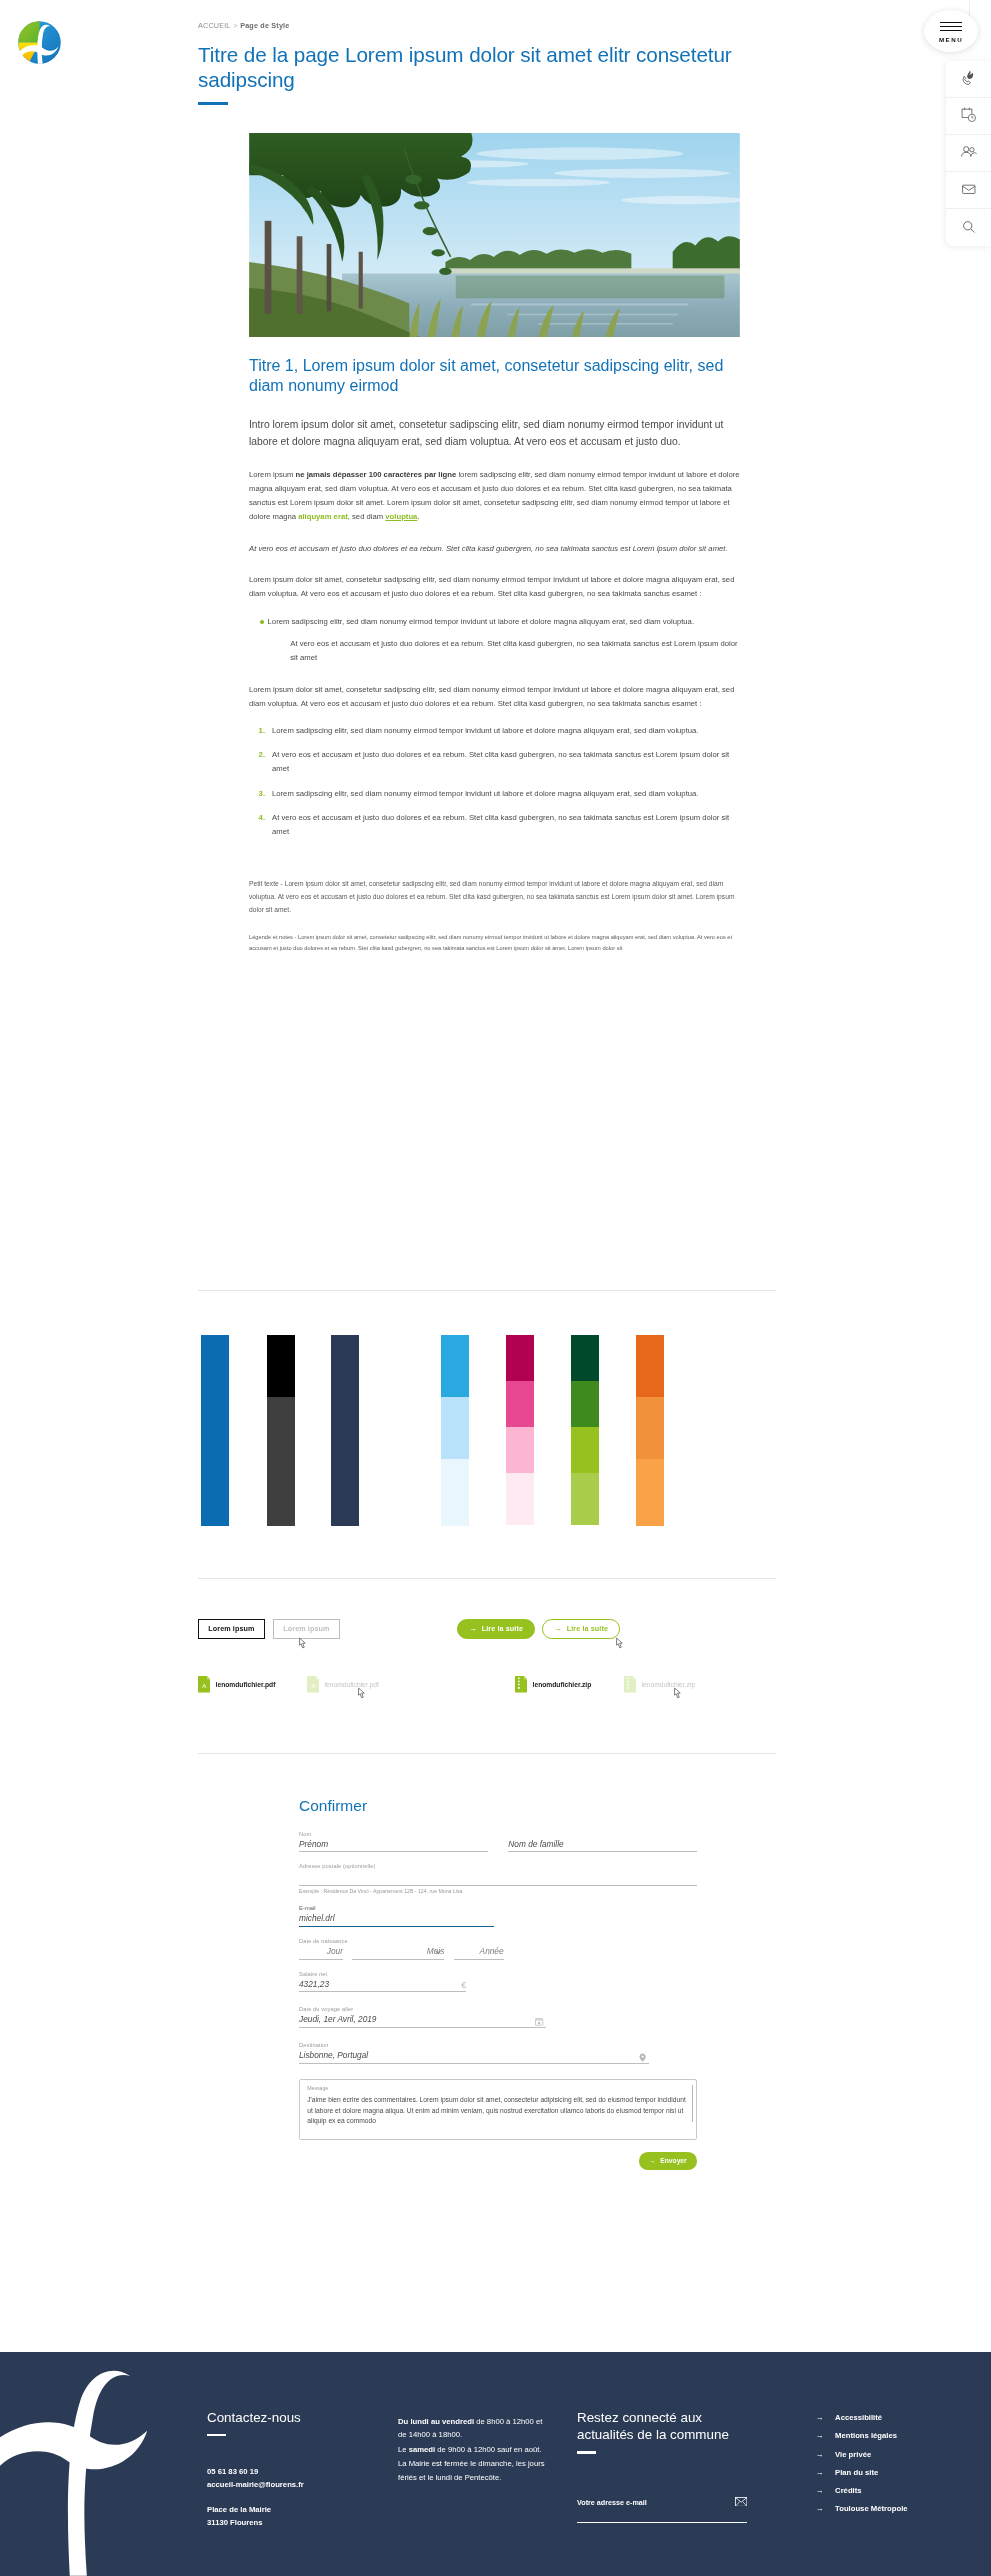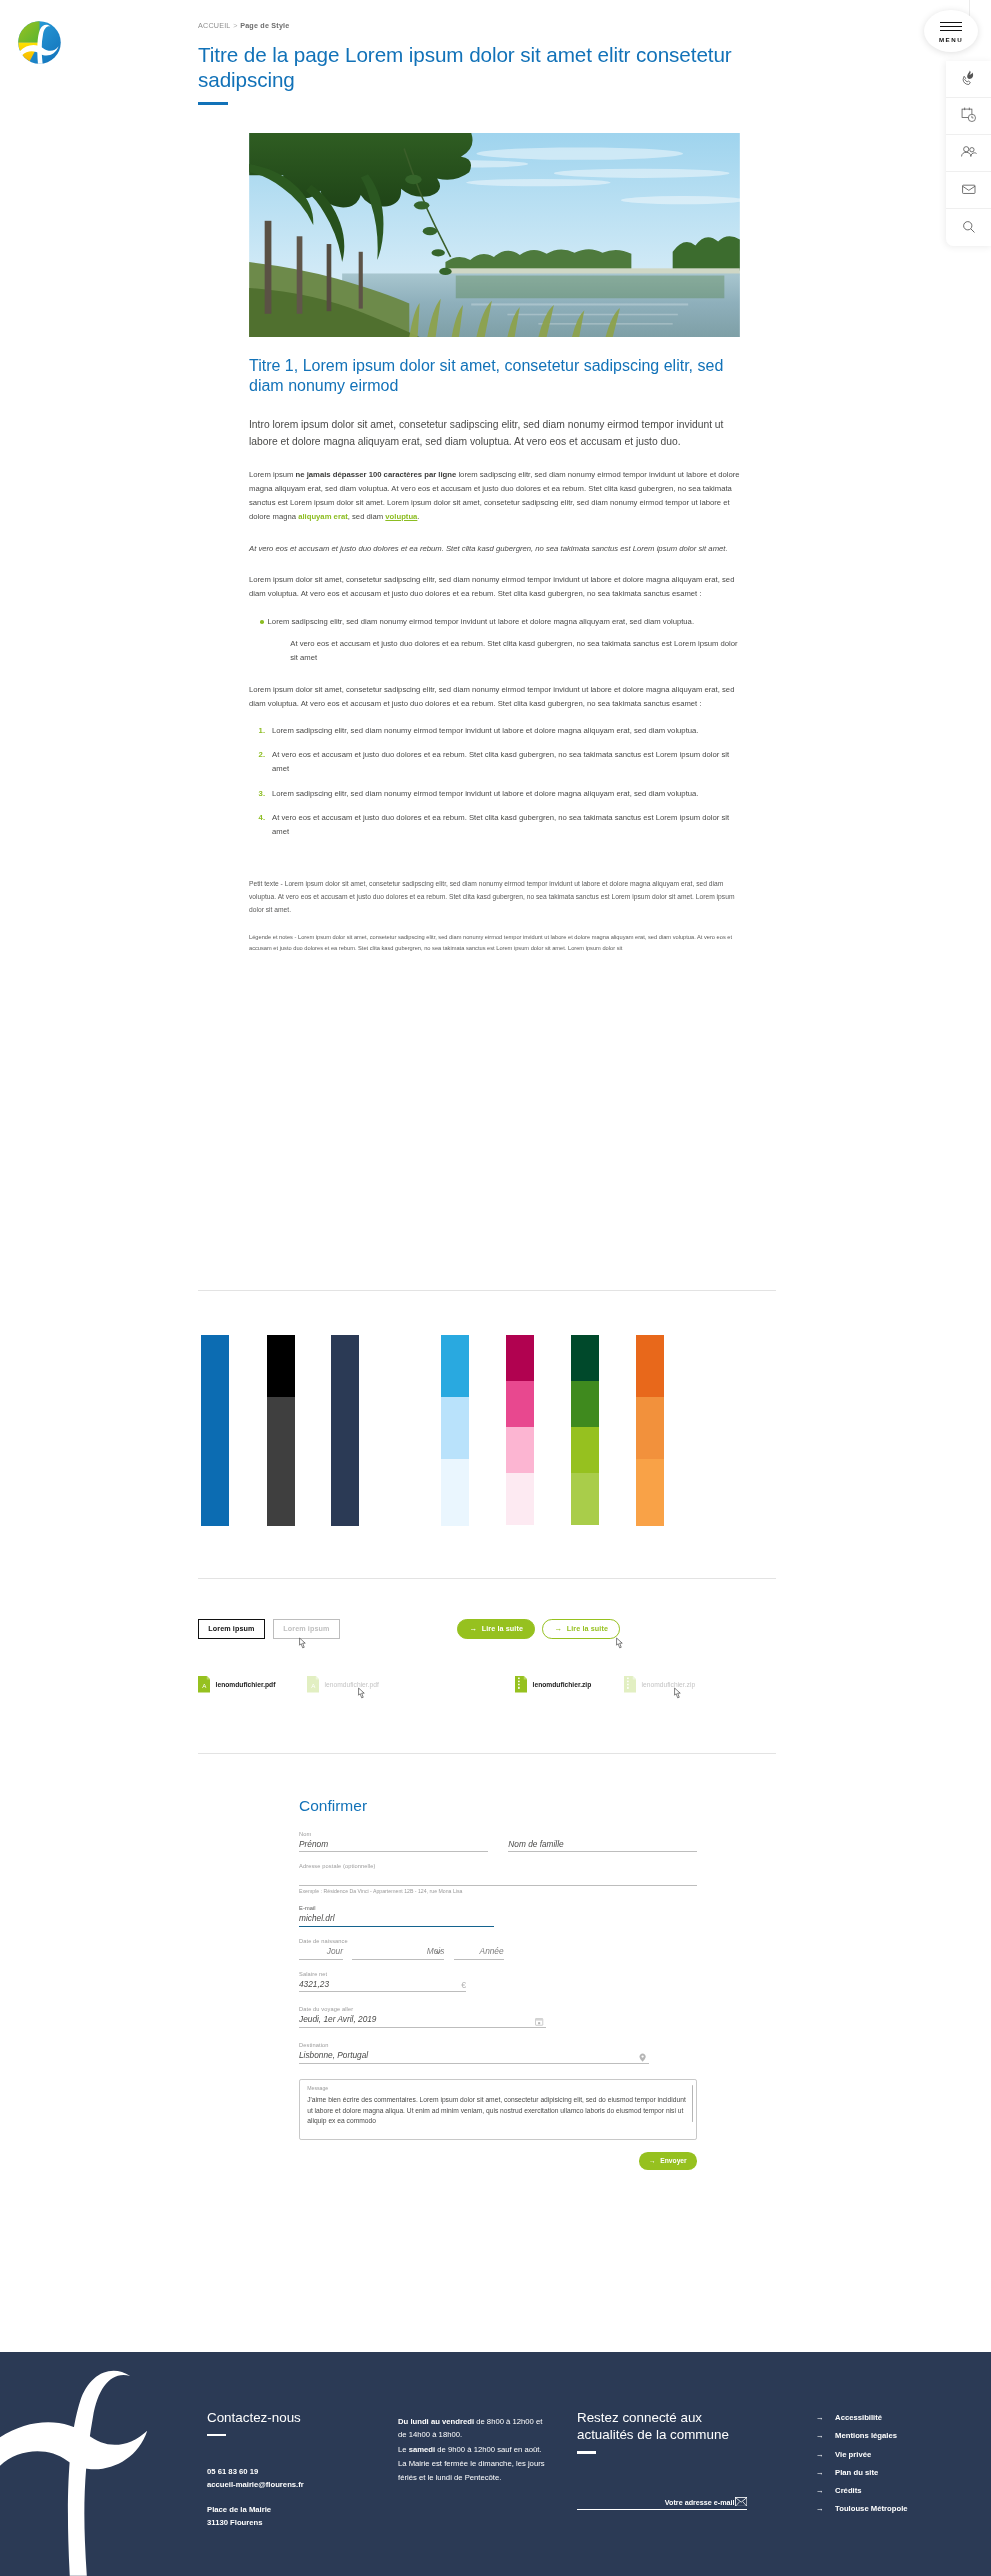--- a/index.html
+++ b/index.html
@@ -149,22 +149,22 @@
   .fc { position:absolute; color:#fff; }
   .fc h3 { margin:0; font-size:13.4px; font-weight:400; line-height:1.3; color:#fff; }
   .fc .frule { margin-top:7.2px; width:18.6px; height:2.6px; background:#fff; }
   .fcontact { left:207px; top:57px; width:155px; }
   .fcontact .lines { margin-top:30px; font-size:7.7px; font-weight:700; line-height:1.6; }
   .fcontact .lines2 { margin-top:13.4px; font-size:7.7px; font-weight:700; line-height:1.6; }
   .fhours { left:398px; top:63px; width:155px; font-size:7.7px; line-height:1.74; }
   .fhours b { font-weight:700; }
   .fnews { left:577px; top:57px; width:170px; }
   .fnews .nl-row {
-    margin-top:43px; display:flex; align-items:center; justify-content:flex-end;
-    padding-bottom:1px; border-bottom:1px solid #fff;
+    margin-top:43px; display:flex; align-items:center; justify-content:space-between;
+    padding-bottom:14px; border-bottom:1px solid #fff;
   }
   .fnews .nl-ph { font-size:7.2px; font-weight:700; color:#fff; }
   .flinks { left:816px; top:61px; width:155px; }
   .flinks .lnk {
     display:flex; align-items:center; gap:11.4px;
     font-size:7.7px; font-weight:700; color:#fff; margin-bottom:9.3px;
   }
   .flinks .arrw { font-size:7.7px; }
 
   

